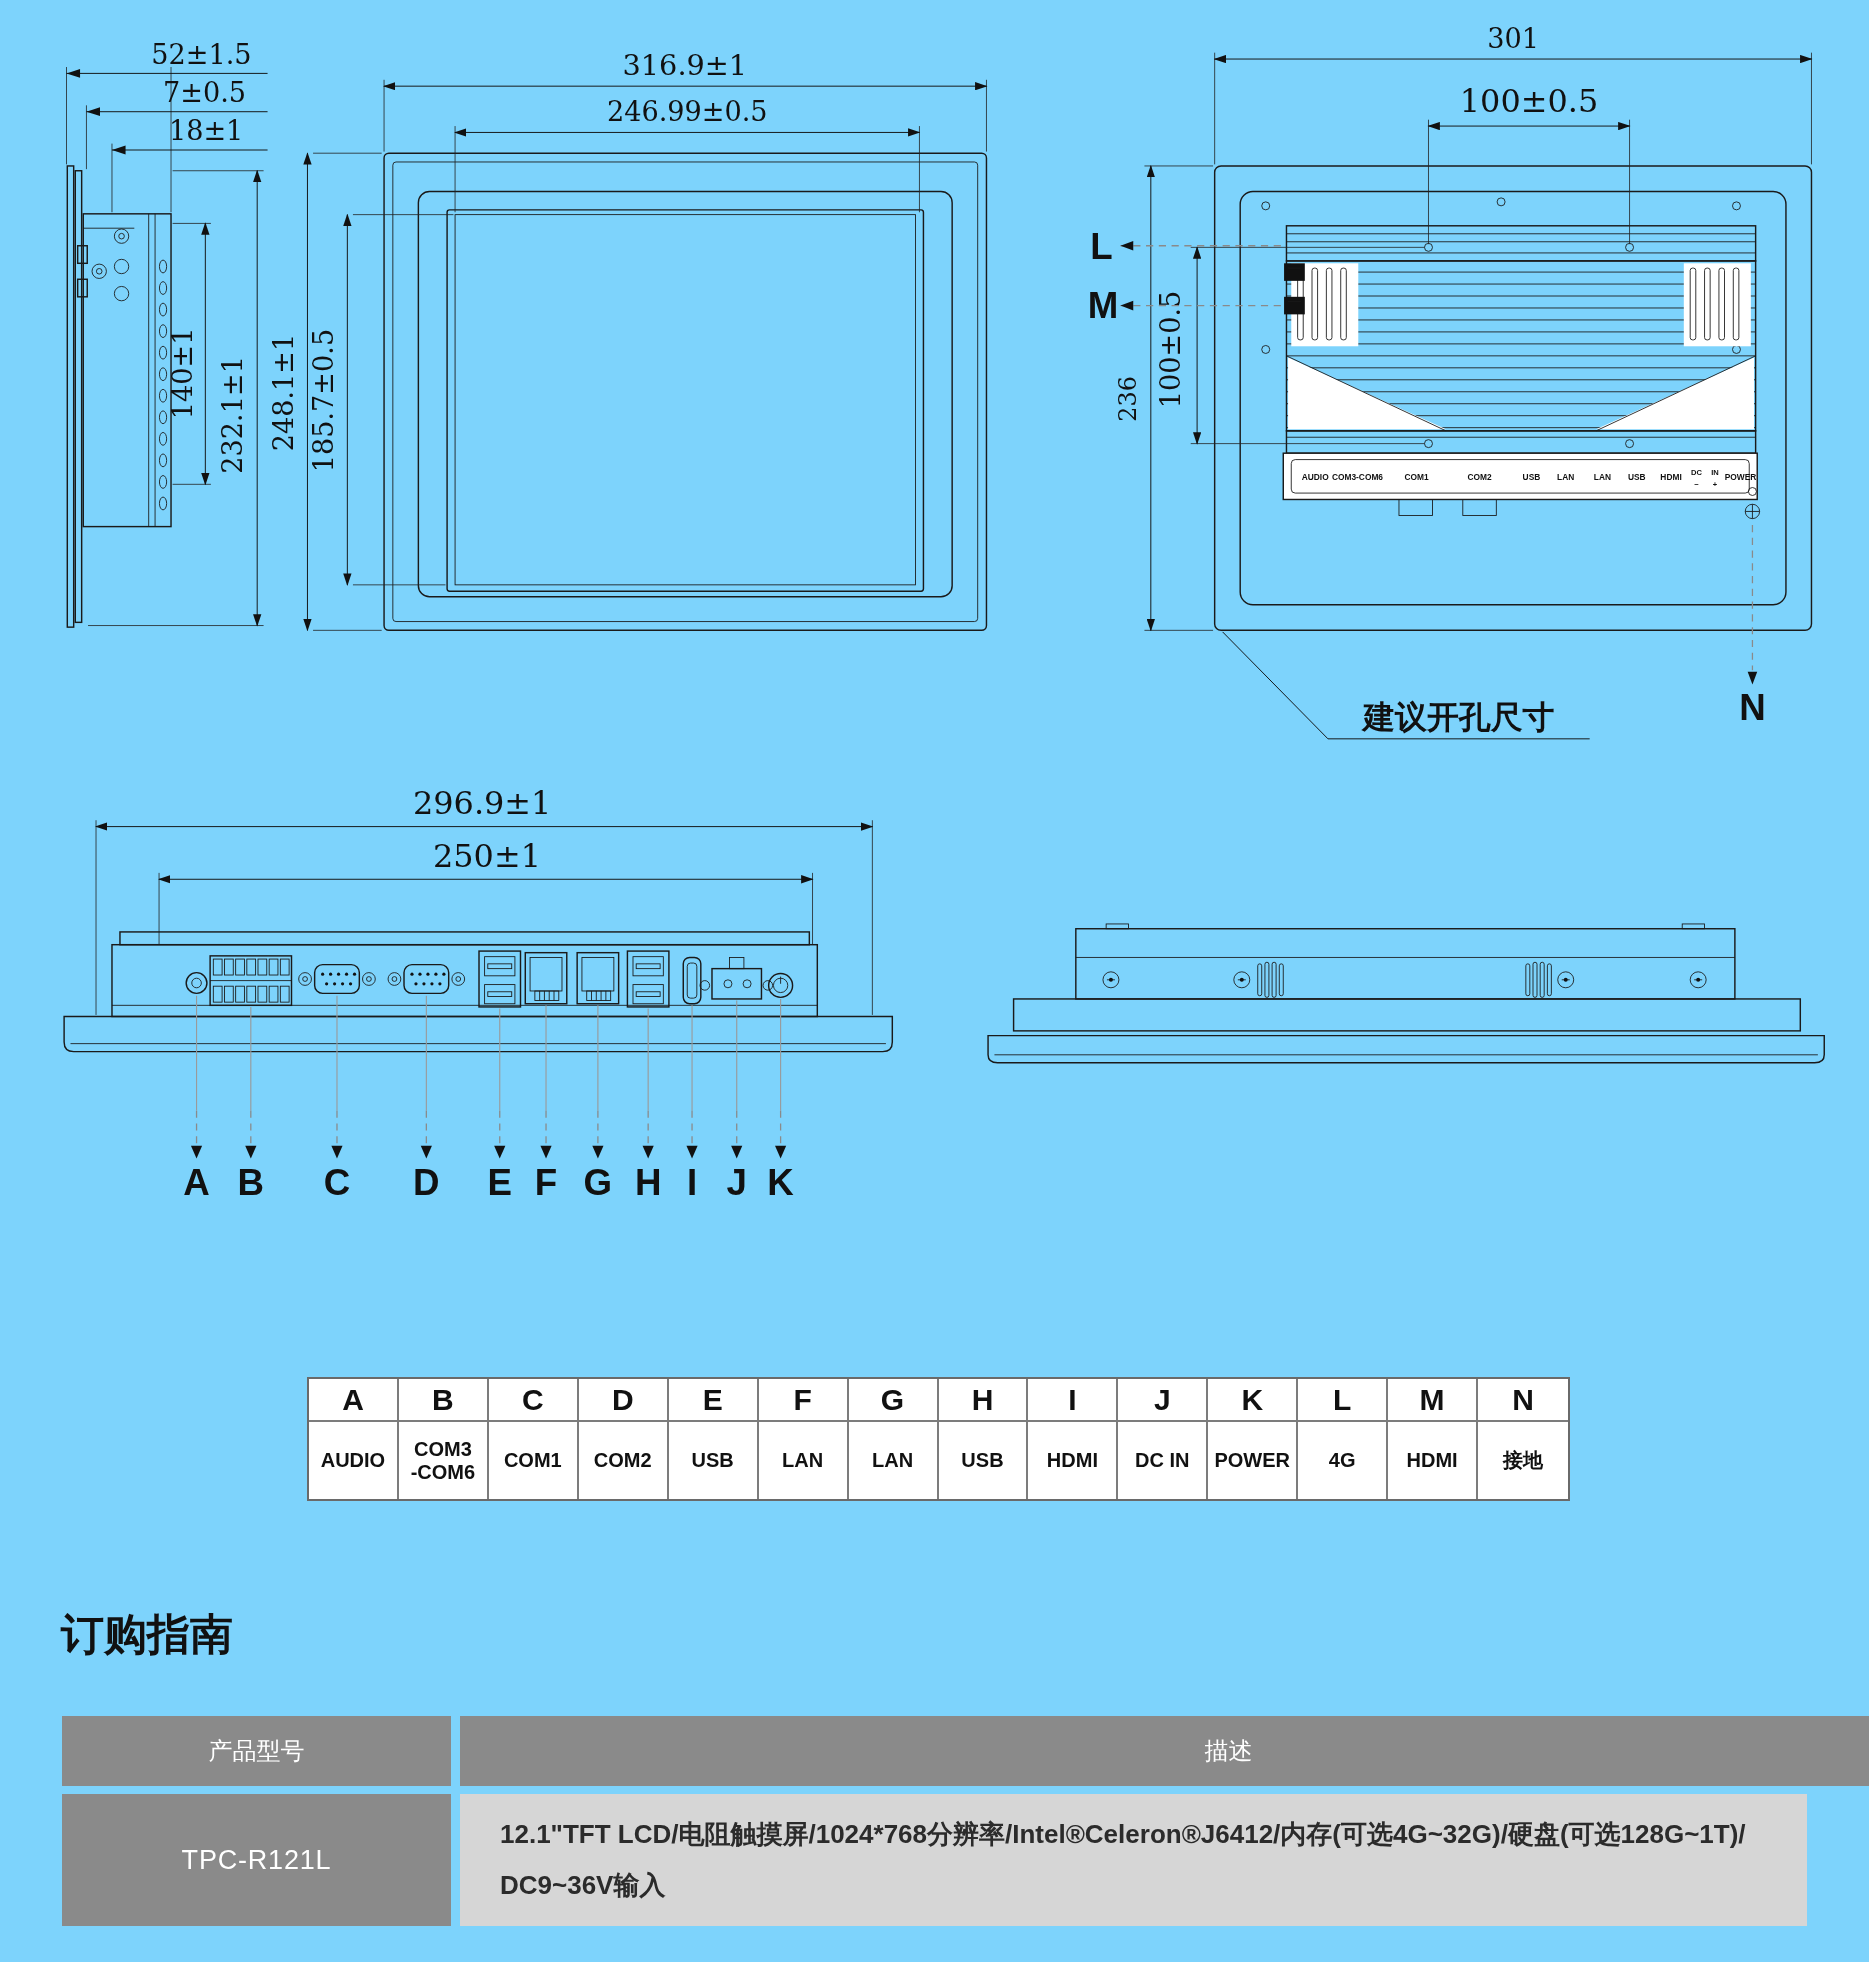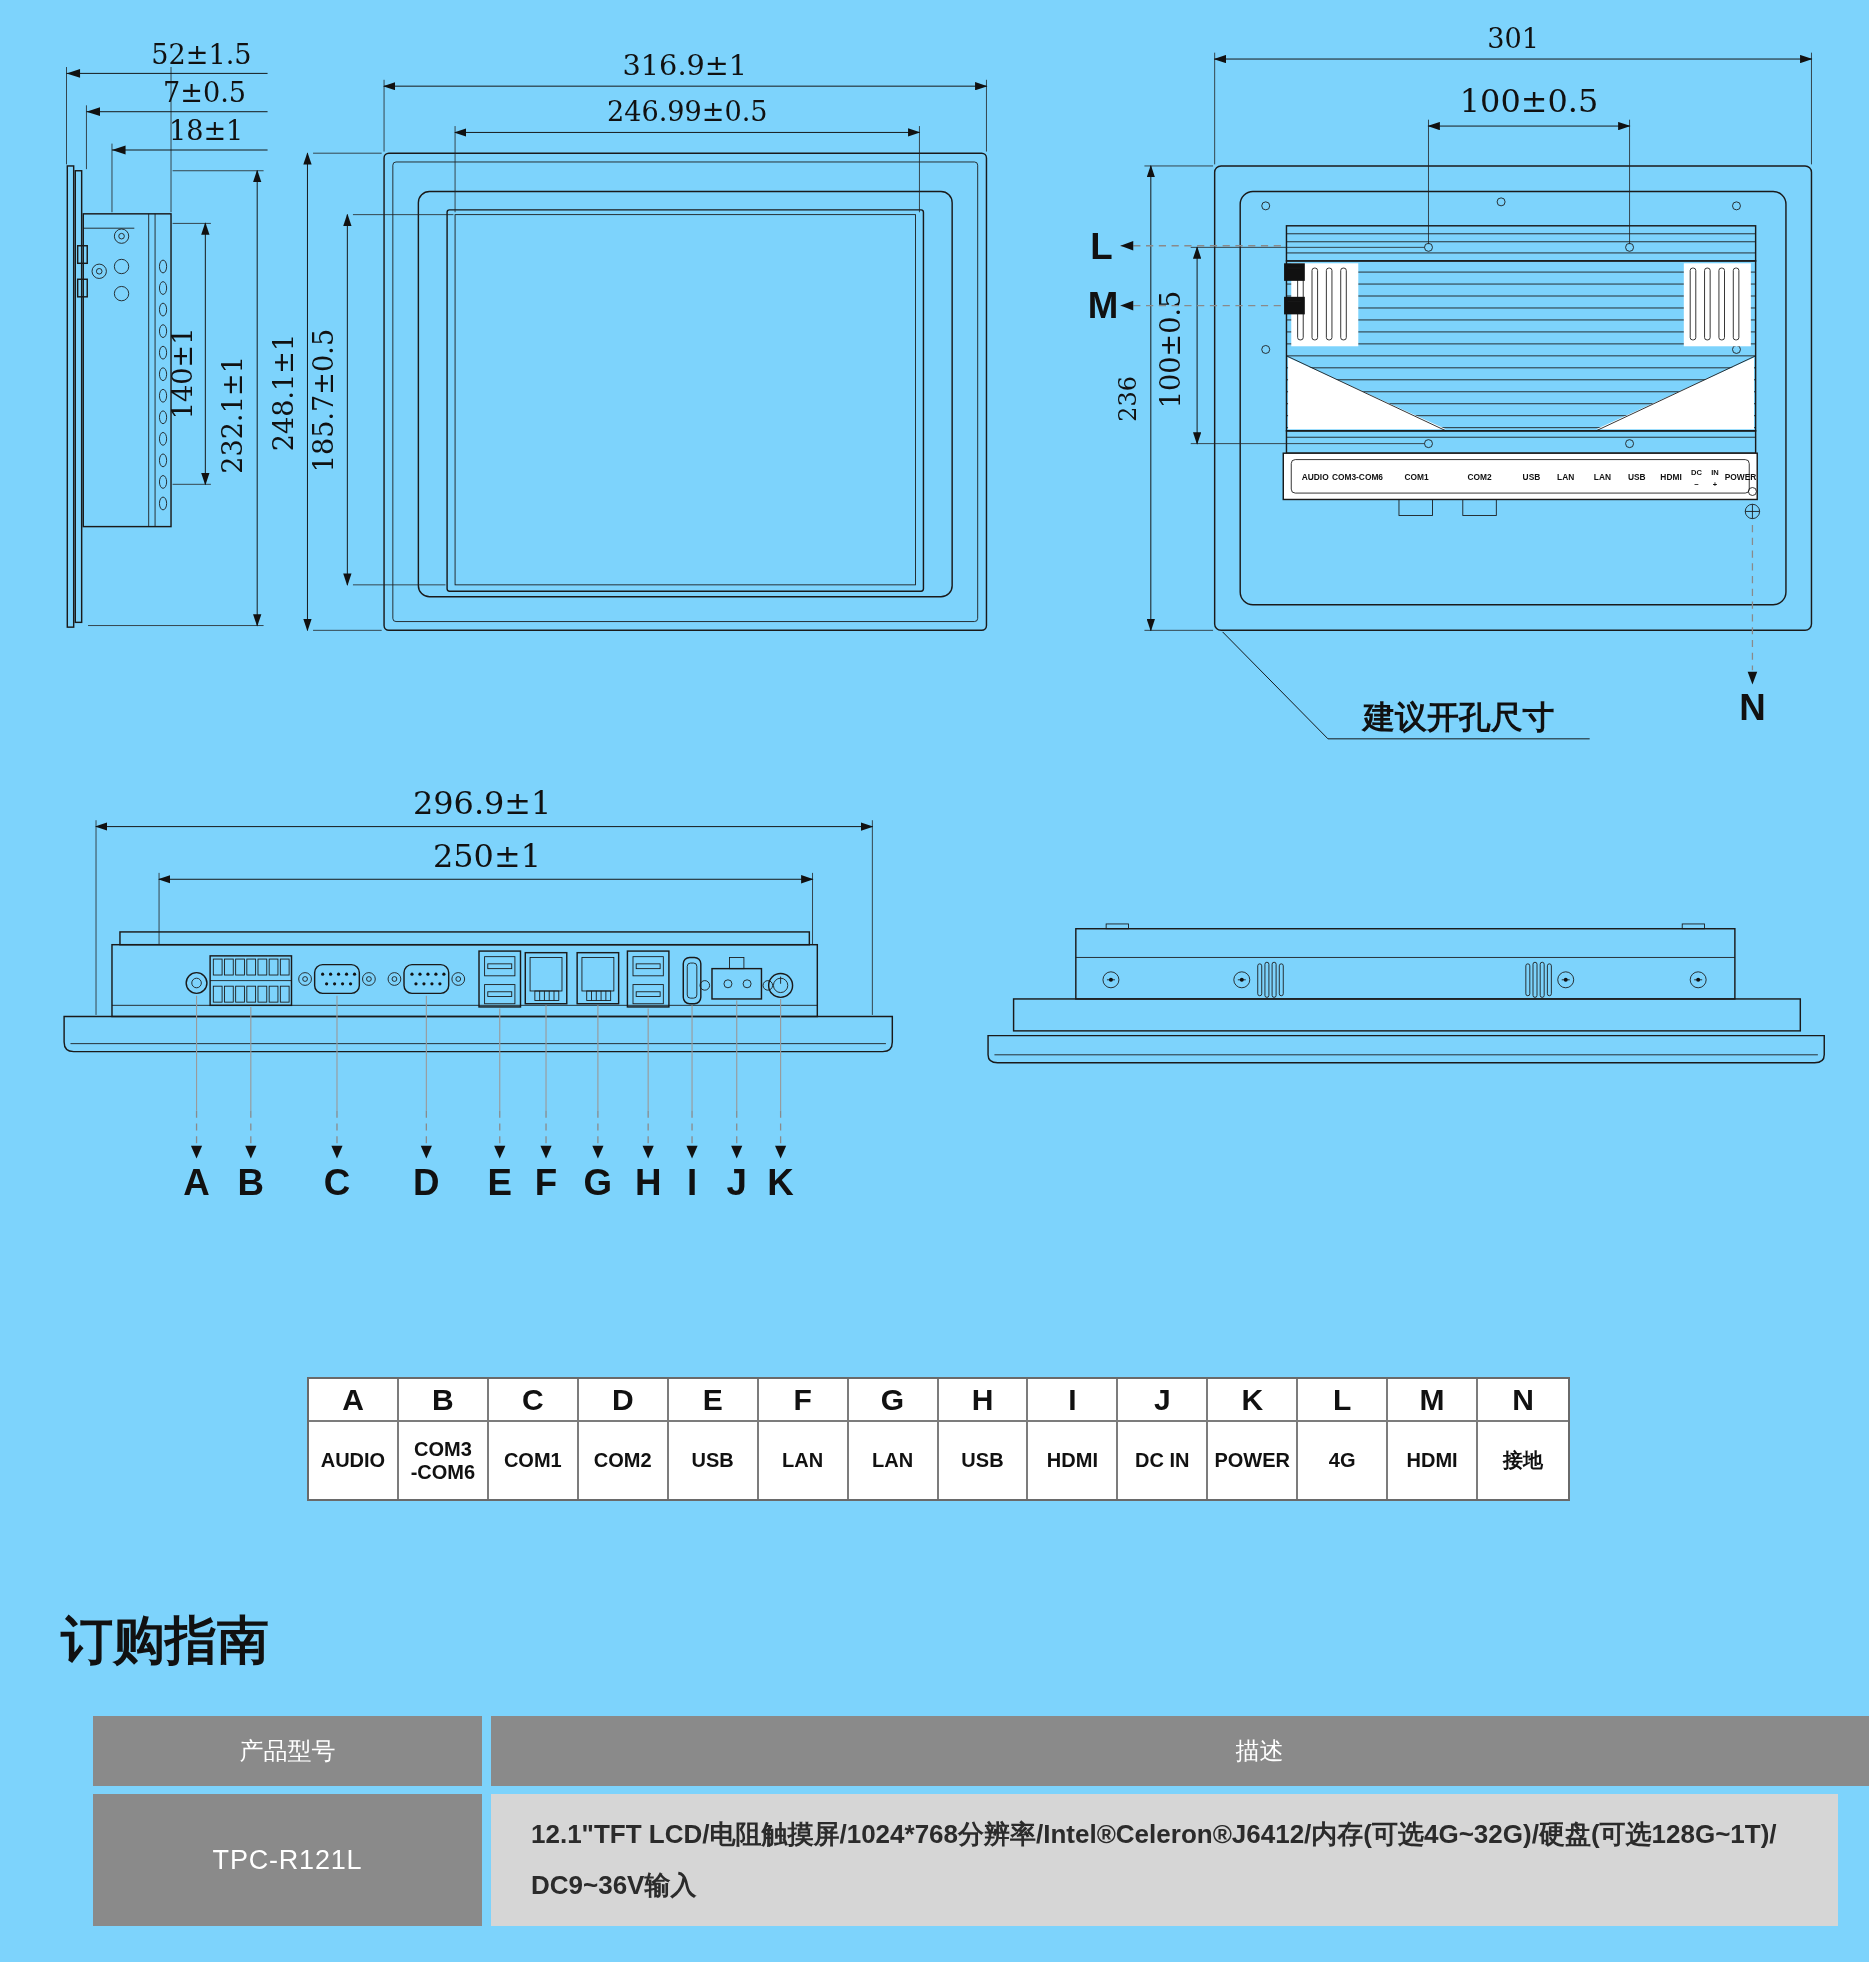--- a/index.html
+++ b/index.html
@@ -30,22 +30,22 @@
           display:grid;grid-template-columns:repeat(14,1fr);grid-template-rows:43px 77px;
           border:2.4px solid #6a6a6a;background:#fff;}
   .legend .cell{border-right:2.4px solid #7c7c7c;border-bottom:2.4px solid #7c7c7c;
           display:flex;align-items:center;justify-content:center;color:#111;}
   .legend .cell:nth-child(14n){border-right:none;}
   .legend .cell.val{border-bottom:none;font-size:20px;font-weight:bold;text-align:center;
           white-space:pre-line;line-height:1.15;}
   .legend .cell.key{font-size:30px;font-weight:bold;}
 
   
-  .order-heading{position:absolute;left:61px;top:1606px;font-size:52px;font-weight:bold;color:#111;font-family:Liberation Mono, monospace;}
-  .ocell{position:absolute;display:flex;align-items:center;margin-left:31px;}
+  .order-heading{position:absolute;left:61px;top:1606px;font-size:43px;font-weight:bold;color:#111;font-family:Liberation Mono, monospace;}
+  .ocell{position:absolute;display:flex;align-items:center;}
   .ohead{background:#8a8a8a;color:#fff;font-size:24px;justify-content:center;}
   .omodel{background:#8a8a8a;color:#fff;font-size:27px;justify-content:center;letter-spacing:0.8px;}
   .odesc{background:#d6d6d6;color:#2b2b2b;font-size:26px;font-weight:bold;
          flex-direction:column;align-items:flex-start;justify-content:center;
          padding-left:40px;box-sizing:border-box;line-height:1.95;}
 </style>
 </head>
 <body>
 
 <div class="page">

